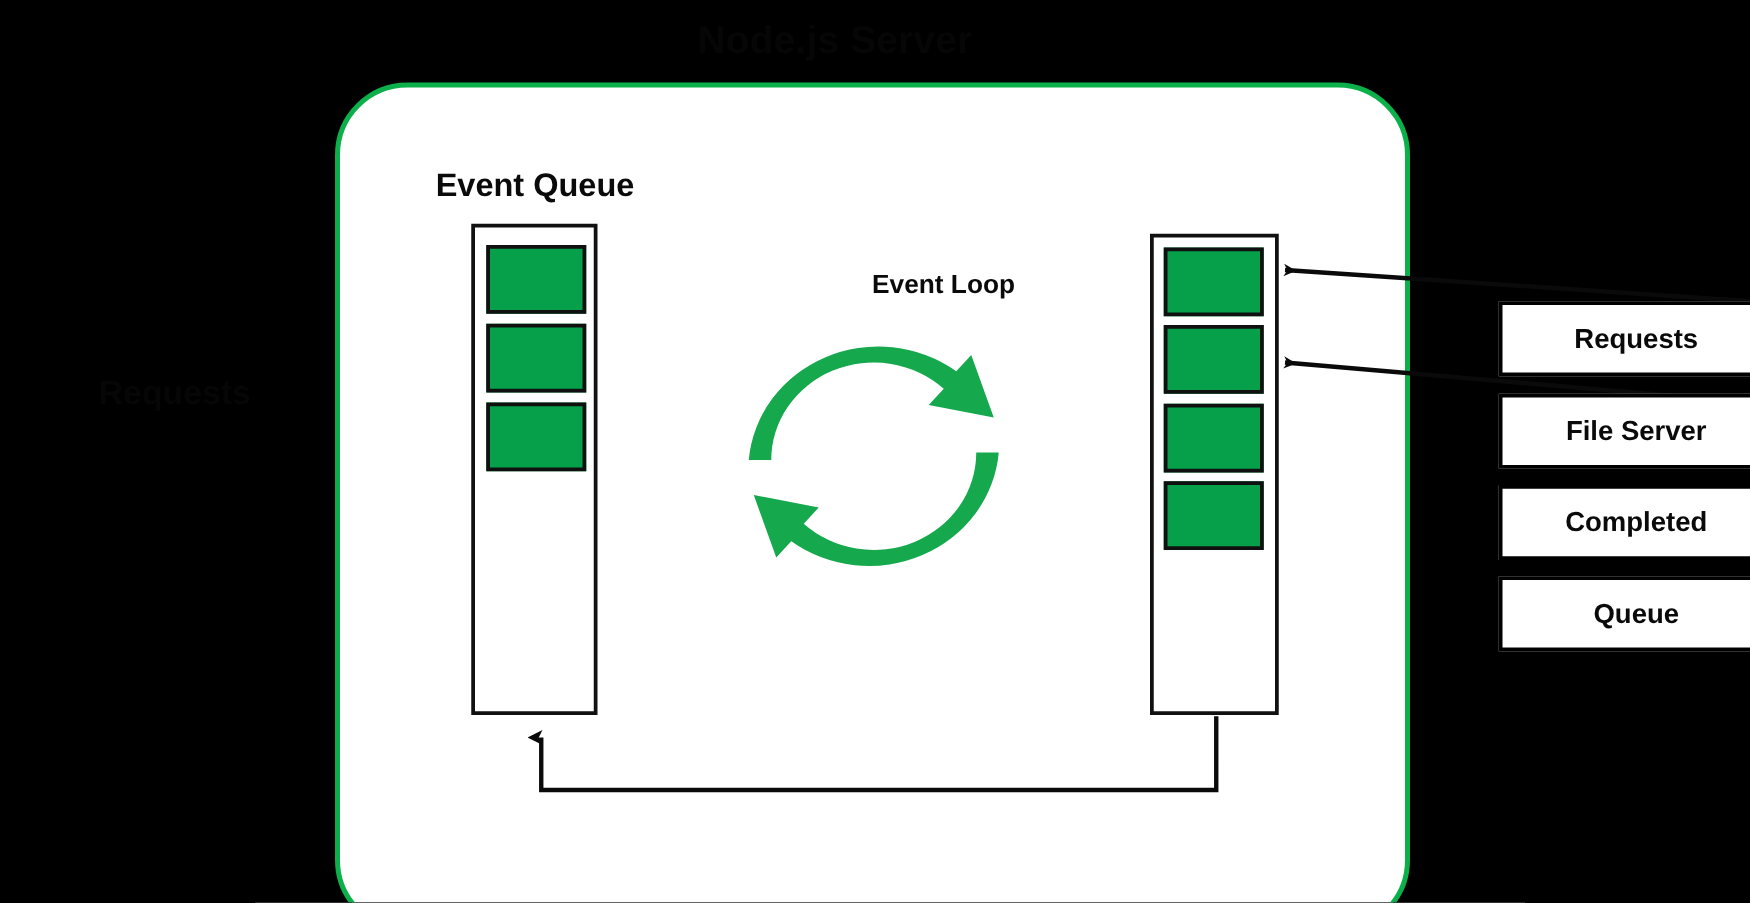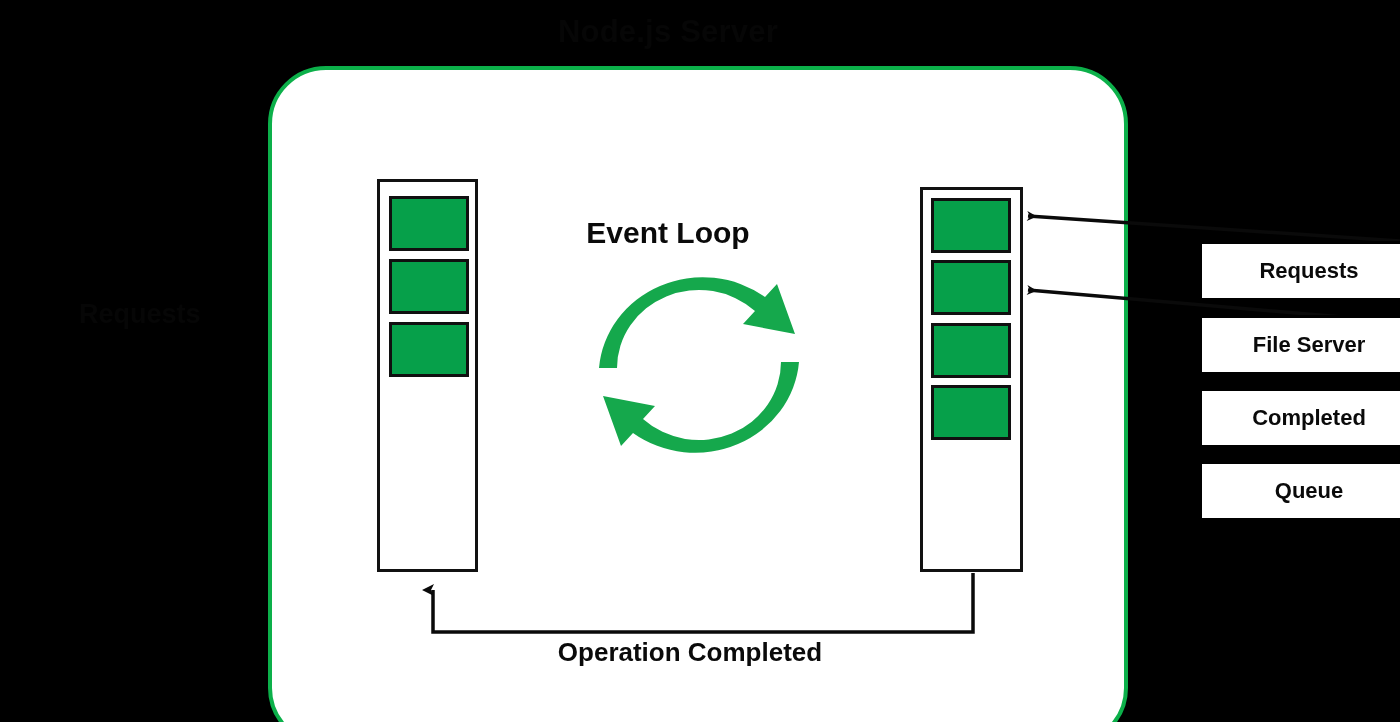--- a/index.html
+++ b/index.html
@@ -56,21 +56,21 @@
   .col-heading {
     position: absolute;
     font-size: 26px;
     font-weight: bold;
     color: #0a0a0a;
     white-space: nowrap;
     text-align: center;
   }
   .heading-event-queue { left: 337px; top: 133px; width: 182px; }
   .heading-thread-pool { left: 876px; top: 140px; width: 172px; }
-  .heading-event-loop  { left: 576px; top: 216px; width: 184px; font-size: 30px; }
+  .heading-event-loop  { left: 628px; top: 216px; width: 184px; font-size: 21px; text-align: right; }
 
   
   .queue-container {
     position: absolute;
     background: #ffffff;
     border: 3px solid #111111;
     box-sizing: border-box;
   }
   .queue-eventqueue { left: 377px; top: 179px; width: 101px; height: 393px; }
   .queue-threadpool { left: 920px; top: 187px; width: 103px; height: 385px; }
@@ -148,20 +148,21 @@
 <body>
 
 <div id="canvas">
 
   <div class="diagram-title">Node.js Server</div>
 
   <div class="requests-label">Requests</div>
 
   <div class="server-panel"></div>
 
+  <div class="col-heading heading-event-queue">Event Queue</div>
   <div class="queue-container queue-eventqueue"></div>
   <div class="task-block" style="left:389px;top:196px;width:80px;height:55px;"></div>
   <div class="task-block" style="left:389px;top:259px;width:80px;height:55px;"></div>
   <div class="task-block" style="left:389px;top:322px;width:80px;height:55px;"></div>
 
   <div class="col-heading heading-event-loop">Event Loop</div>
   <svg class="event-loop-icon" viewBox="0 0 208 200">
 
     <path d="M 22 106
              A 82 78 0 0 1 160 49
@@ -198,21 +199,20 @@
       </marker>
     </defs>
 
     <line x1="1400" y1="241" x2="1028" y2="216" stroke="#0a0a0a" stroke-width="3.5" marker-end="url(#ah-left)"></line>
 
     <line x1="1400" y1="322" x2="1028" y2="290" stroke="#0a0a0a" stroke-width="3.5" marker-end="url(#ah-left)"></line>
 
     <path d="M 973 573 L 973 632 L 433 632 L 433 590" fill="none" stroke="#0a0a0a" stroke-width="3.5" marker-end="url(#ah-up)"></path>
   </svg>
 
-  <div class="operation-label">Operation Completed</div>
 
   <div class="resource-box" style="top:241px;">
     <span>Requests</span>
   </div>
   <div class="resource-box" style="top:315px;">
     <span>File Server</span>
   </div>
   <div class="resource-box" style="top:388px;">
     <span>Completed</span>
   </div>

